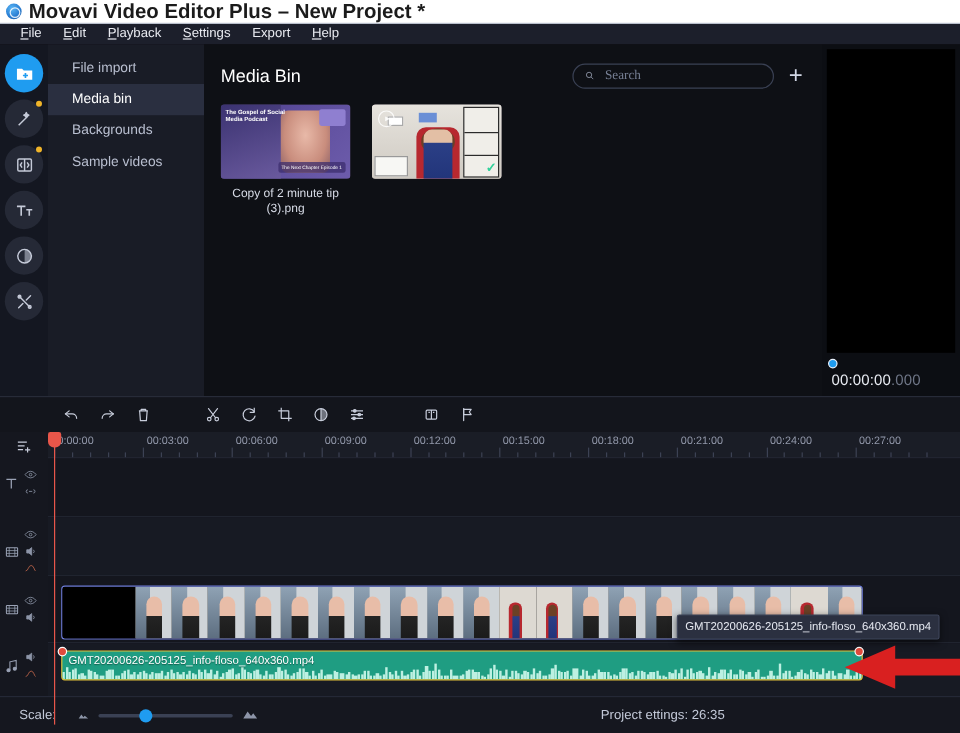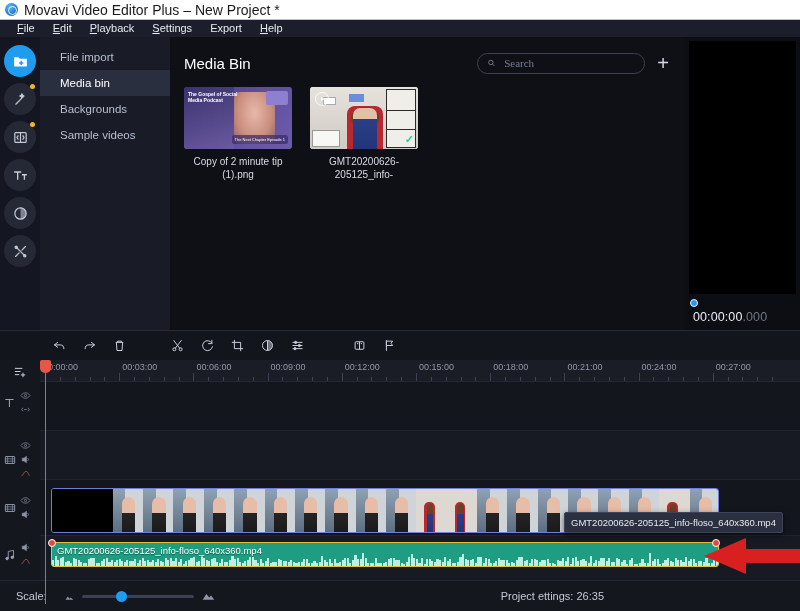--- a/index.html
+++ b/index.html
@@ -17,21 +17,21 @@
   }
   .app-logo {
     width: 13px; height: 13px; border-radius: 50%;
     background: radial-gradient(circle at 38% 32%, #5bb7f5 0%, #2a7fd4 55%, #17539a 100%);
     margin-right: 6px; flex: none; position: relative;
   }
   .app-logo::after{
     content:""; position:absolute; left:3px; top:3px; width:7px; height:7px;
     border-radius:50%; border:1.5px solid #ffffff; opacity:.85;
   }
-  .title-text { font-size: 14px; color: #1b1b1b; white-space: nowrap; }
+  .title-text { font-size: 17px; color: #1b1b1b; white-space: nowrap; font-weight: bold; }
 
   
   .menubar {
     height: 17px; background: #1c1f2b; display: flex; align-items: center;
     padding-left: 8px; gap: 0px;
   }
   .menu-item {
     font-size: 11px; color: #e8eaf0; padding: 0 9px; line-height: 17px; cursor: default;
   }
   .menu-item u { text-decoration: underline; }
@@ -334,39 +334,38 @@
         <div class="media-item">
           <div class="thumb">
             <div class="art-podcast">
               <div class="p-left"></div>
               <div class="p-face"></div>
               <div class="p-icons"></div>
               <div class="p-txt">The Gospel of Social<br>Media Podcast</div>
               <div class="p-txt2">The Next Chapter Episode 1</div>
             </div>
           </div>
-          <div class="thumb-label">Copy of 2 minute tip (1).png</div>
+          <div class="thumb-label">Copy of 2 minute tip (3).png</div>
         </div>
 
         <div class="media-item">
           <div class="thumb">
             <div class="art-room">
               <div class="r-wall"></div>
               <div class="r-pic"></div>
               <div class="r-pic2"></div>
               <div class="r-board"></div>
               <div class="r-chair"></div>
               <div class="r-hair"></div>
               <div class="r-person"></div>
               <div class="r-shelf"></div>
             </div>
             <div class="play-badge"></div>
             <div class="check-badge">✓</div>
           </div>
-          <div class="thumb-label">GMT20200626-205125_info-</div>
         </div>
       </div>
     </div>
 
     <div class="preview">
       <div class="preview-screen"></div>
       <div class="preview-bar">
         <div class="preview-dot"></div>
       </div>
       <div class="preview-time"><span>00:00:00</span><span class="ms">.000</span></div>

